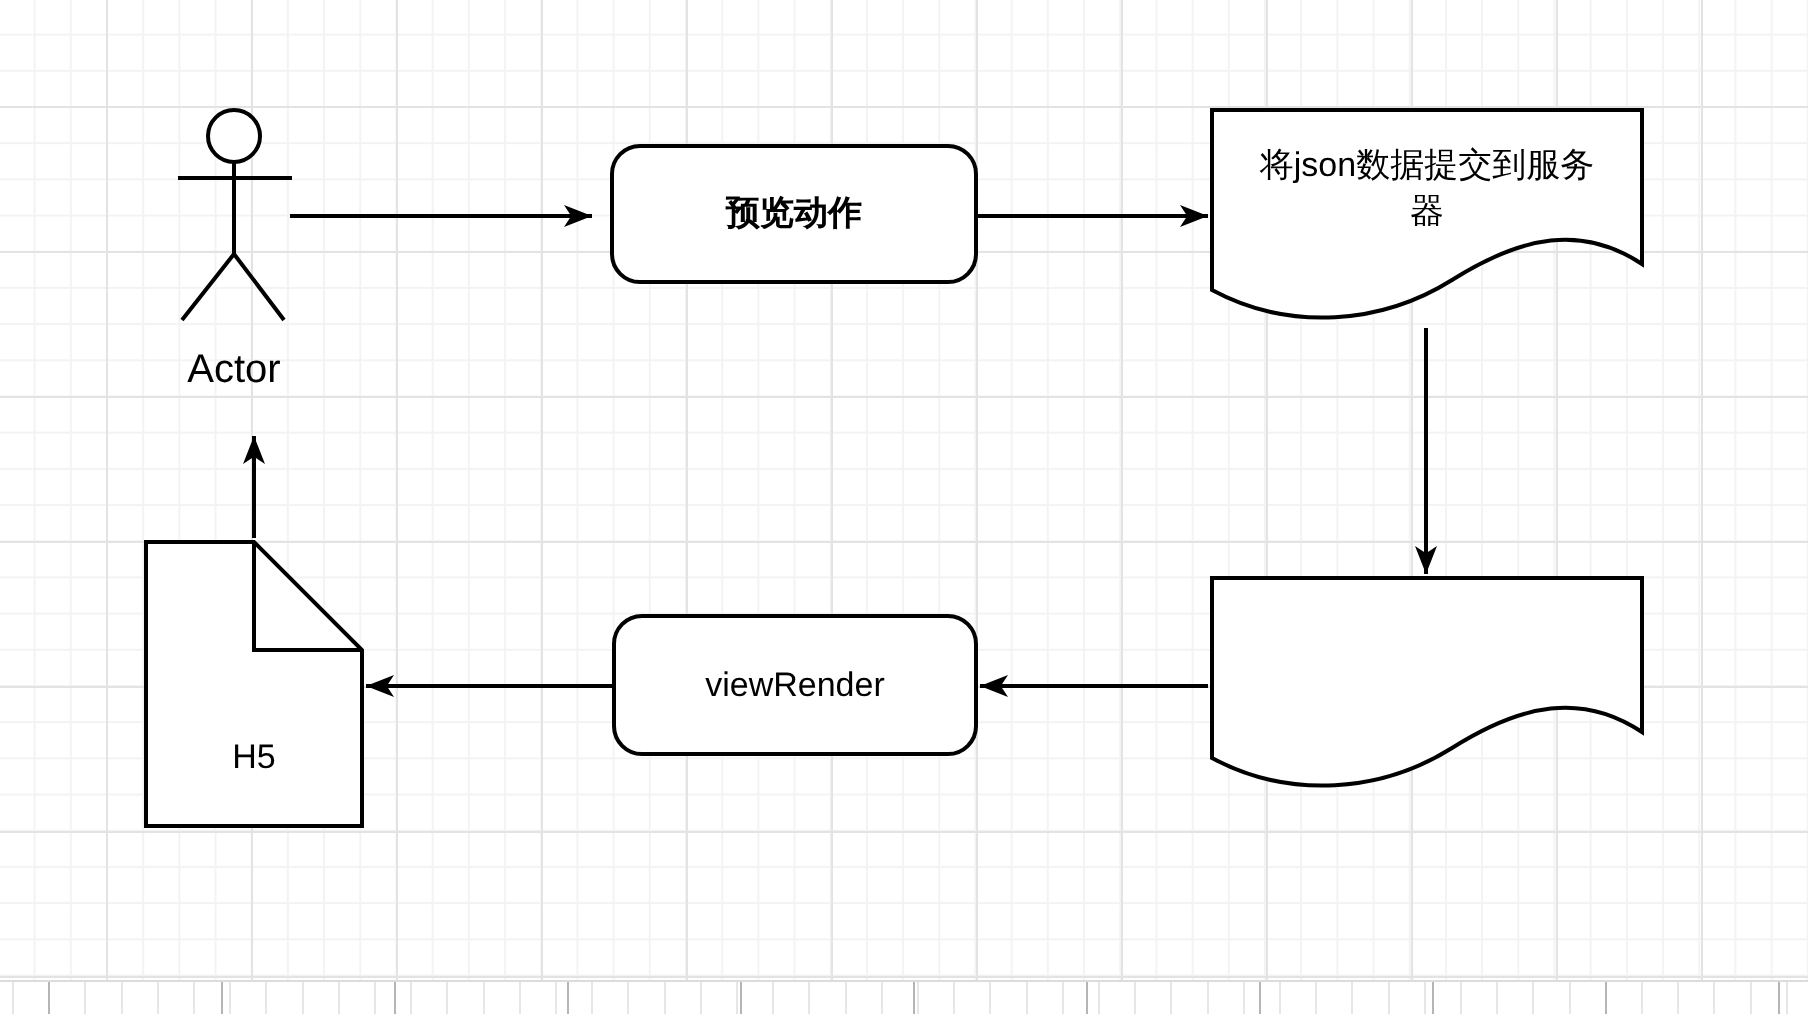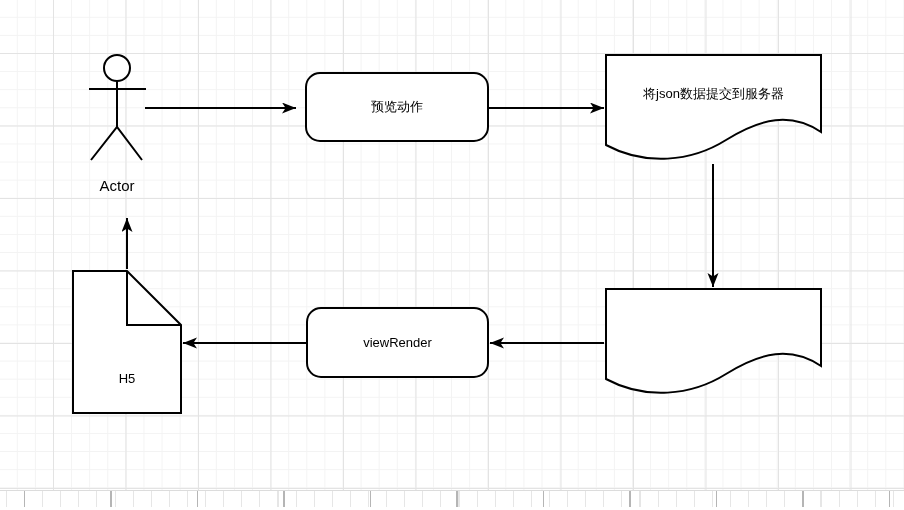--- a/index.html
+++ b/index.html
@@ -39,25 +39,25 @@
     background-position:24px 0, 6px 0;
   }
   svg{position:absolute;left:0;top:0;}
   .shape{fill:var(--fill);stroke:var(--stroke);stroke-width:2;}
   .wire{fill:none;stroke:var(--stroke);stroke-width:2;}
   .arrowhead{fill:var(--stroke);stroke:none;}
   .label{
     position:absolute;
     display:flex;align-items:center;justify-content:center;
     text-align:center;
-    font-size:13px;line-height:1.38;
+    font-size:17px;line-height:1.38;
     pointer-events:none;
     white-space:normal;
   }
-  .label.small{font-size:15px;}
+  .label.small{font-size:20px;}
 </style>
 </head>
 <body>
 
 <div id="canvas">
   <div id="gridArea"></div>
   <div id="ruler"></div>
 
   <svg width="904" height="510" viewBox="0 0 904 510">
     <defs>
@@ -105,21 +105,21 @@
     <rect class="shape" x="307" y="308" width="181" height="69" rx="14" ry="14"></rect>
 
     <g transform="translate(72,270)">
       <path class="shape" d="M1,1 L55,1 L109,55 L109,143 L1,143 Z"></path>
       <path class="wire" d="M55,1 L55,55 L109,55"></path>
     </g>
   </svg>
 
   <div class="label small" style="left:84px;top:176px;width:66px;height:20px;">Actor</div>
 
-  <div class="label" style="left:306px;top:73px;width:182px;height:68px;">预览动作</div>
+  <div class="label" style="left:306px;top:73px;width:182px;height:68px;font-weight:bold;">预览动作</div>
 
   <div class="label" style="left:617px;top:54px;width:193px;height:80px;padding:0 8px;box-sizing:border-box;">将json数据提交到服务器</div>
 
 
   <div class="label" style="left:307px;top:308px;width:181px;height:69px;">viewRender</div>
 
   <div class="label" style="left:72px;top:270px;width:110px;height:144px;margin-top:37px;">H5</div>
 </div>
 
 </body></html>

